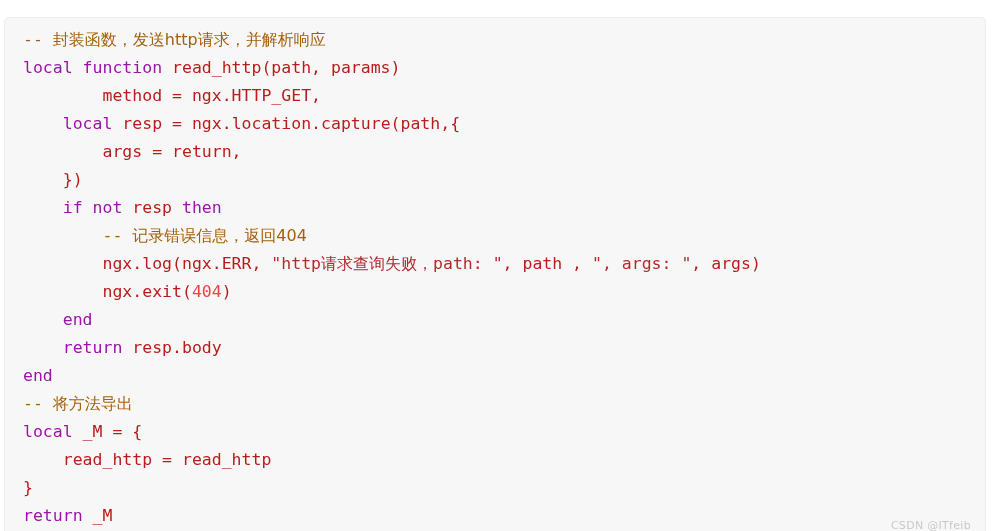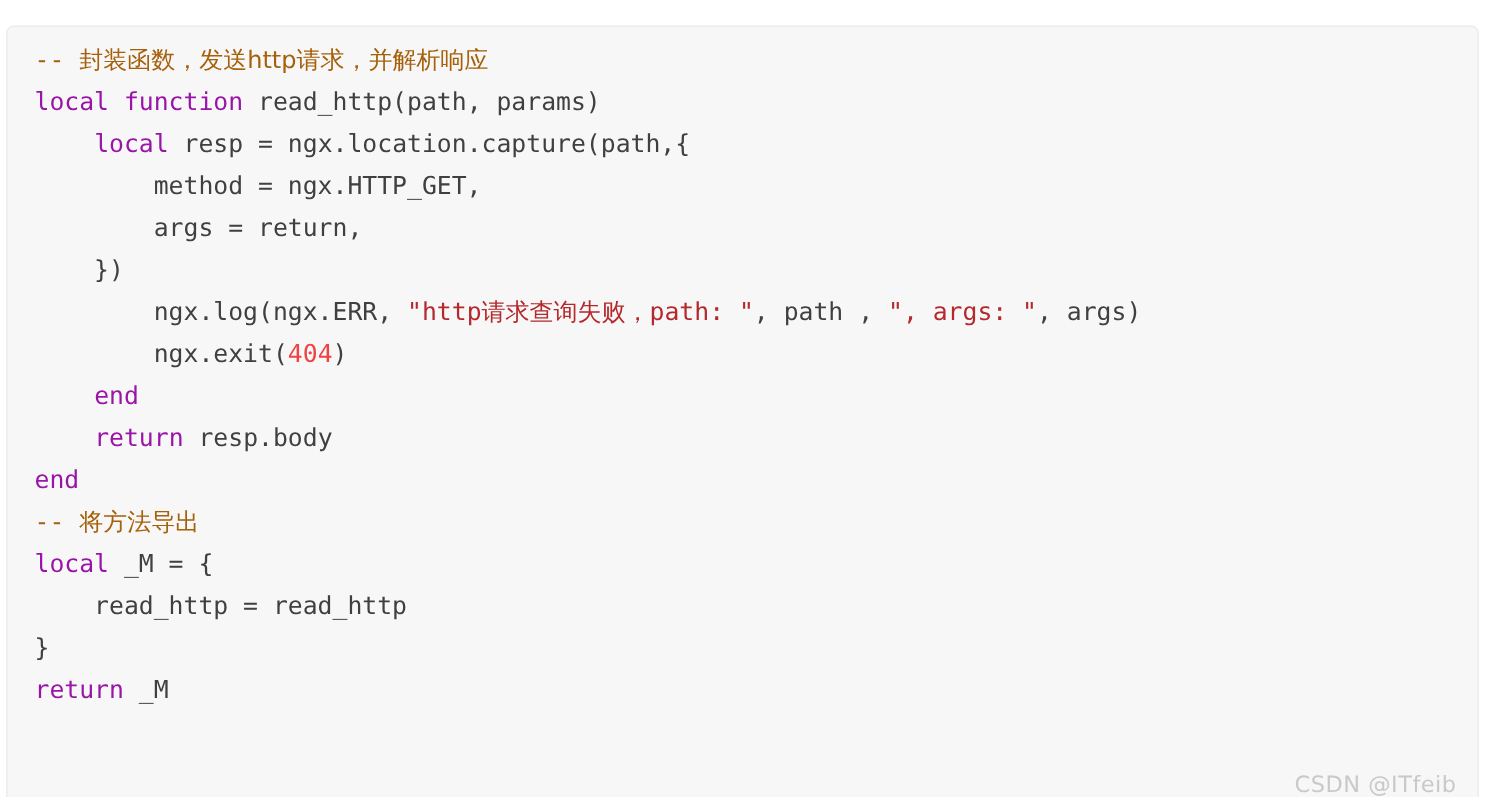--- a/index.html
+++ b/index.html
@@ -42,50 +42,52 @@
     height: 28px;
     white-space: pre;
     color: #222222;
     letter-spacing: 0px;
   }
 
   .tok-kw      { color: #9b14a8; }
   .tok-cmt     { color: #a6600a; }
   .tok-str     { color: #b5282b; }
   .tok-num     { color: #ef4444; }
-  .tok-plain   { color: #404040; text-align: right; }
+  .tok-plain   { color: #b91c1c; text-align: right; }
 
   
   .cjk {
     font-family: "DejaVu Sans", "Liberation Sans", sans-serif;
     font-size: 16px;
   }
 
   #watermark {
     position: absolute;
     right: 14px;
     bottom: 6px;
     font-family: "DejaVu Sans", "Liberation Sans", sans-serif;
-    font-size: 15px;
+    font-size: 11px;
     color: #c9c9c9;
     letter-spacing: 0.3px;
     user-select: none;
   }
 </style>
 </head>
 <body>
 
 <div id="code-block">
   <div id="code-lines">
       <div class="code-line"><span class="tok-cmt">-- </span><span class="tok-cmt cjk">封装函数，发送http请求，并解析响应</span></div>
       <div class="code-line"><span class="tok-kw">local function</span><span class="tok-plain"> read_http(path, params)</span></div>
+      <div class="code-line"><span class="tok-plain">        method = ngx.HTTP_GET,</span></div>
       <div class="code-line"><span class="tok-plain">    </span><span class="tok-kw">local</span><span class="tok-plain"> resp = ngx.location.capture(path,{</span></div>
-      <div class="code-line"><span class="tok-plain">        method = ngx.HTTP_GET,</span></div>
       <div class="code-line"><span class="tok-plain">        args = return,</span></div>
       <div class="code-line"><span class="tok-plain">    })</span></div>
+      <div class="code-line"><span class="tok-plain">    </span><span class="tok-kw">if not</span><span class="tok-plain"> resp </span><span class="tok-kw">then</span></div>
+      <div class="code-line"><span class="tok-plain">        </span><span class="tok-cmt">-- </span><span class="tok-cmt cjk">记录错误信息，返回404</span></div>
       <div class="code-line"><span class="tok-plain">        ngx.log(ngx.ERR, </span><span class="tok-str">"http</span><span class="tok-str cjk">请求查询失败，</span><span class="tok-str">path: "</span><span class="tok-plain">, path , </span><span class="tok-str">", args: "</span><span class="tok-plain">, args)</span></div>
       <div class="code-line"><span class="tok-plain">        ngx.exit(</span><span class="tok-num">404</span><span class="tok-plain">)</span></div>
       <div class="code-line"><span class="tok-plain">    </span><span class="tok-kw">end</span></div>
       <div class="code-line"><span class="tok-plain">    </span><span class="tok-kw">return</span><span class="tok-plain"> resp.body</span></div>
       <div class="code-line"><span class="tok-kw">end</span></div>
       <div class="code-line"><span class="tok-cmt">-- </span><span class="tok-cmt cjk">将方法导出</span></div>
       <div class="code-line"><span class="tok-kw">local</span><span class="tok-plain"> _M = {</span></div>
       <div class="code-line"><span class="tok-plain">    read_http = read_http</span></div>
       <div class="code-line"><span class="tok-plain">}</span></div>
       <div class="code-line"><span class="tok-kw">return</span><span class="tok-plain"> _M</span></div>

